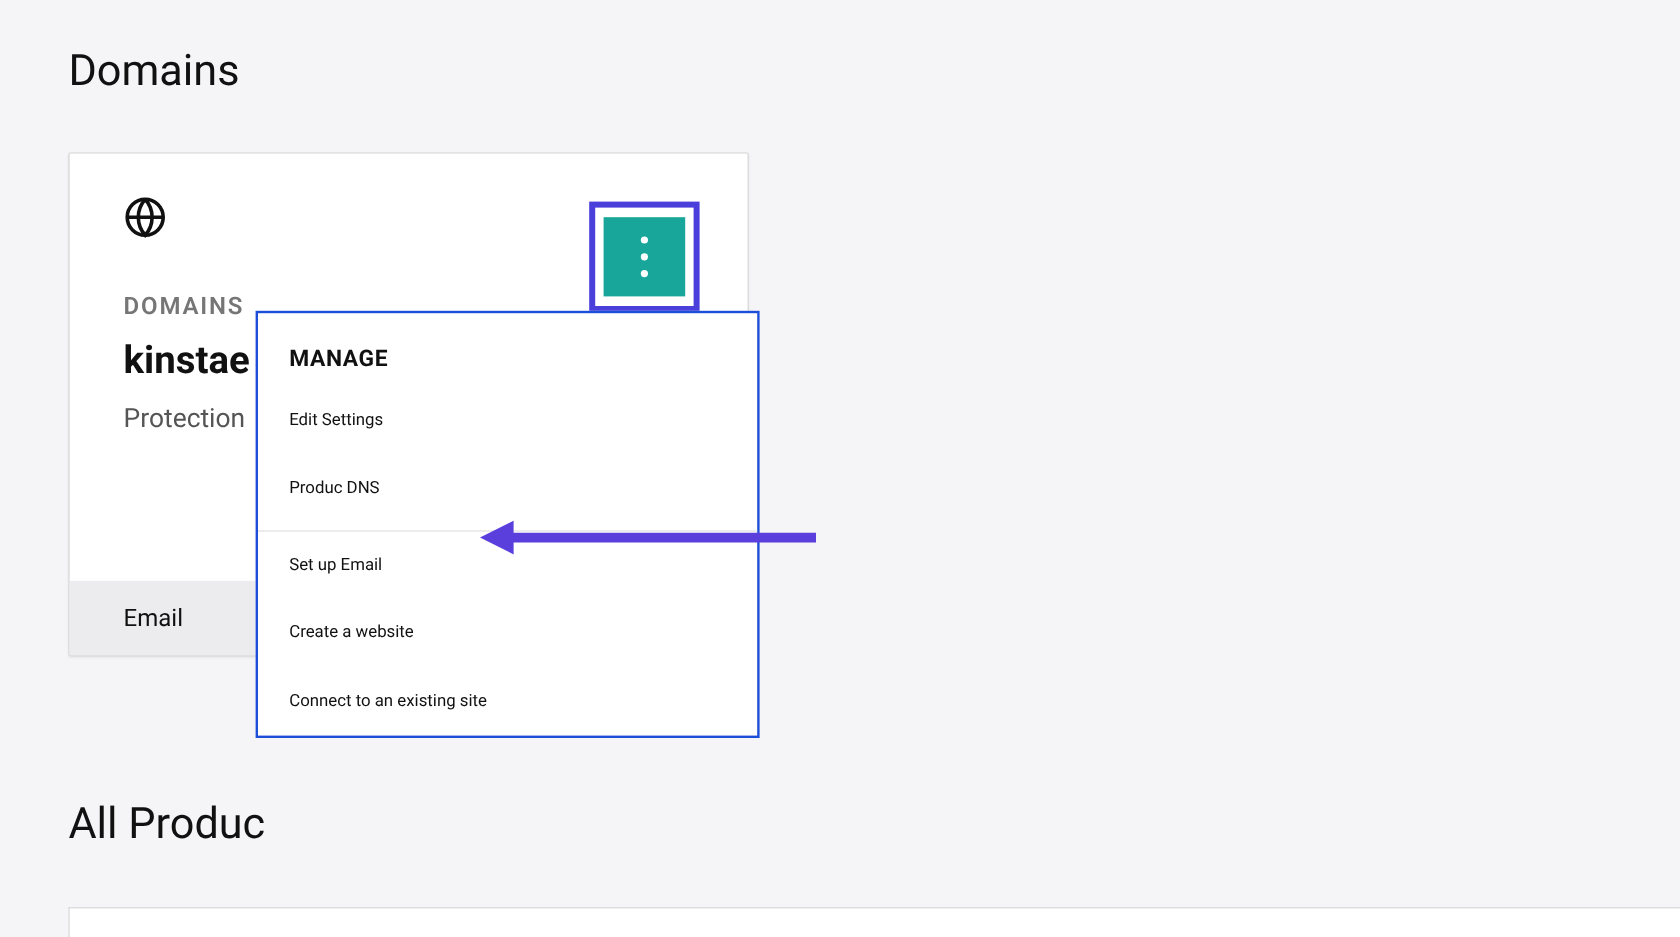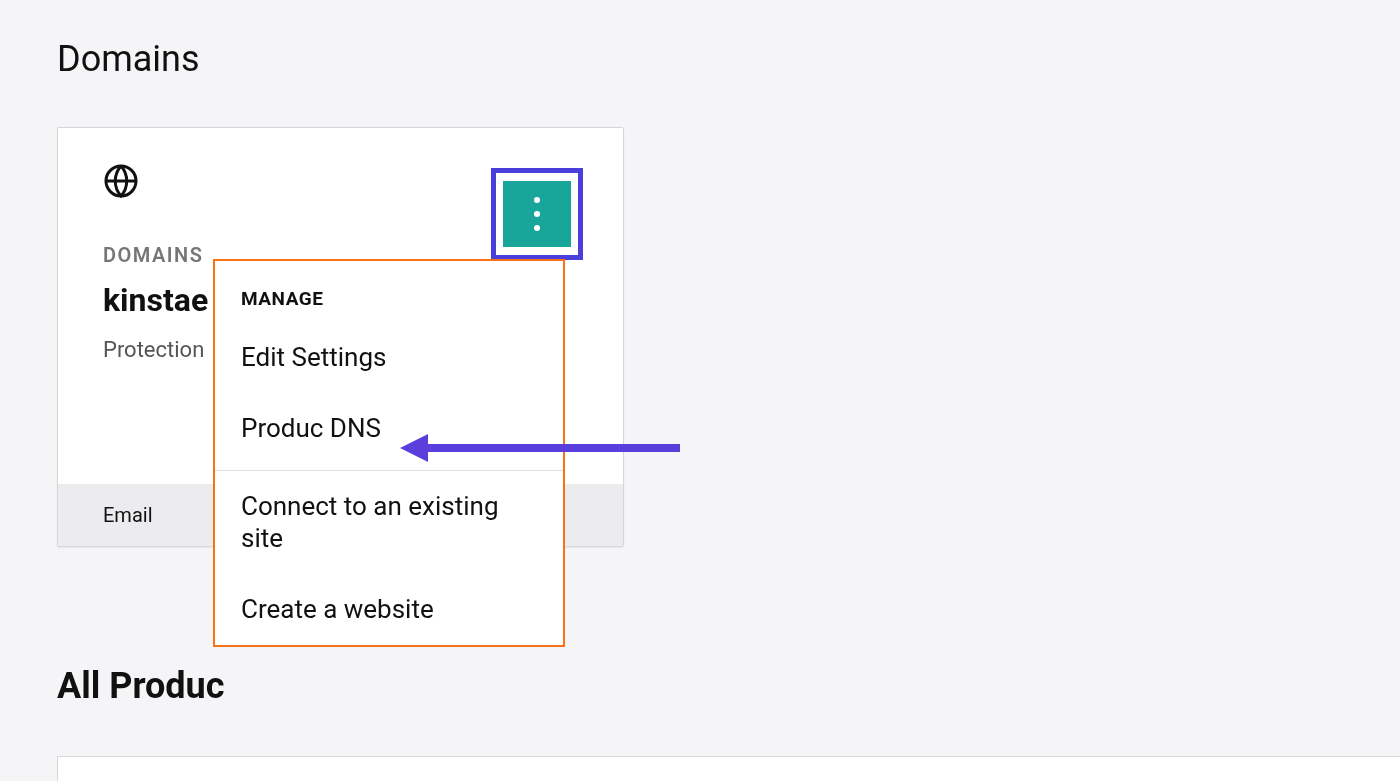--- a/index.html
+++ b/index.html
@@ -104,35 +104,35 @@
       display: flex;
       align-items: center;
       padding: 0 45px;
       font-size: 20px;
       color: #111;
     }
     .dropdown {
       position: absolute;
       left: 213px;
       top: 259px;
-      width: 352px;
-      background: #fff;
-      border: 2px solid #f97316;
+      width: 420px;
+      background: #fff;
+      border: 2px solid #1d4ed8;
       z-index: 10;
     }
     .dd-section-label {
       padding: 26px 26px 12px 26px;
       font-size: 19px;
       font-weight: 700;
       color: #111;
       letter-spacing: 0.5px;
     }
     .dd-item {
       padding: 20px 26px;
-      font-size: 26px;
+      font-size: 14px;
       color: #111;
       cursor: pointer;
       line-height: 1.2;
     }
     .dd-divider {
       height: 1px;
       background: #e0e0e0;
       margin: 6px 0 0 0;
     }
     .arrow {
@@ -142,21 +142,21 @@
       width: 280px;
       height: 36px;
       z-index: 20;
       pointer-events: none;
     }
     .all-products-title {
       position: absolute;
       left: 57px;
       top: 665px;
       font-size: 36px;
-      font-weight: 700;
+      font-weight: 400;
       color: #111;
     }
     .bottom-panel {
       position: absolute;
       left: 57px;
       top: 756px;
       right: 0;
       height: 25px;
       background: #fff;
       border: 1px solid #d6d6d6;
@@ -196,22 +196,23 @@
   <div class="card-footer">
     <span>Email</span>
   </div>
 </div>
 
 <div class="dropdown">
   <div class="dd-section-label">MANAGE</div>
   <div class="dd-item">Edit Settings</div>
   <div class="dd-item">Produc DNS</div>
   <div class="dd-divider"></div>
+  <div class="dd-item">Set up Email</div>
+  <div class="dd-item">Create a website</div>
   <div class="dd-item">Connect to an existing site</div>
-  <div class="dd-item">Create a website</div>
 </div>
 
 <svg class="arrow" viewBox="0 0 280 36">
   <line x1="280" y1="18" x2="20" y2="18" stroke="#5a3fdd" stroke-width="8"></line>
   <polygon points="0,18 28,4 28,32" fill="#5a3fdd"></polygon>
 </svg>
 
 <h2 class="all-products-title">All Produc</h2>
 
 <div class="bottom-panel"></div>

